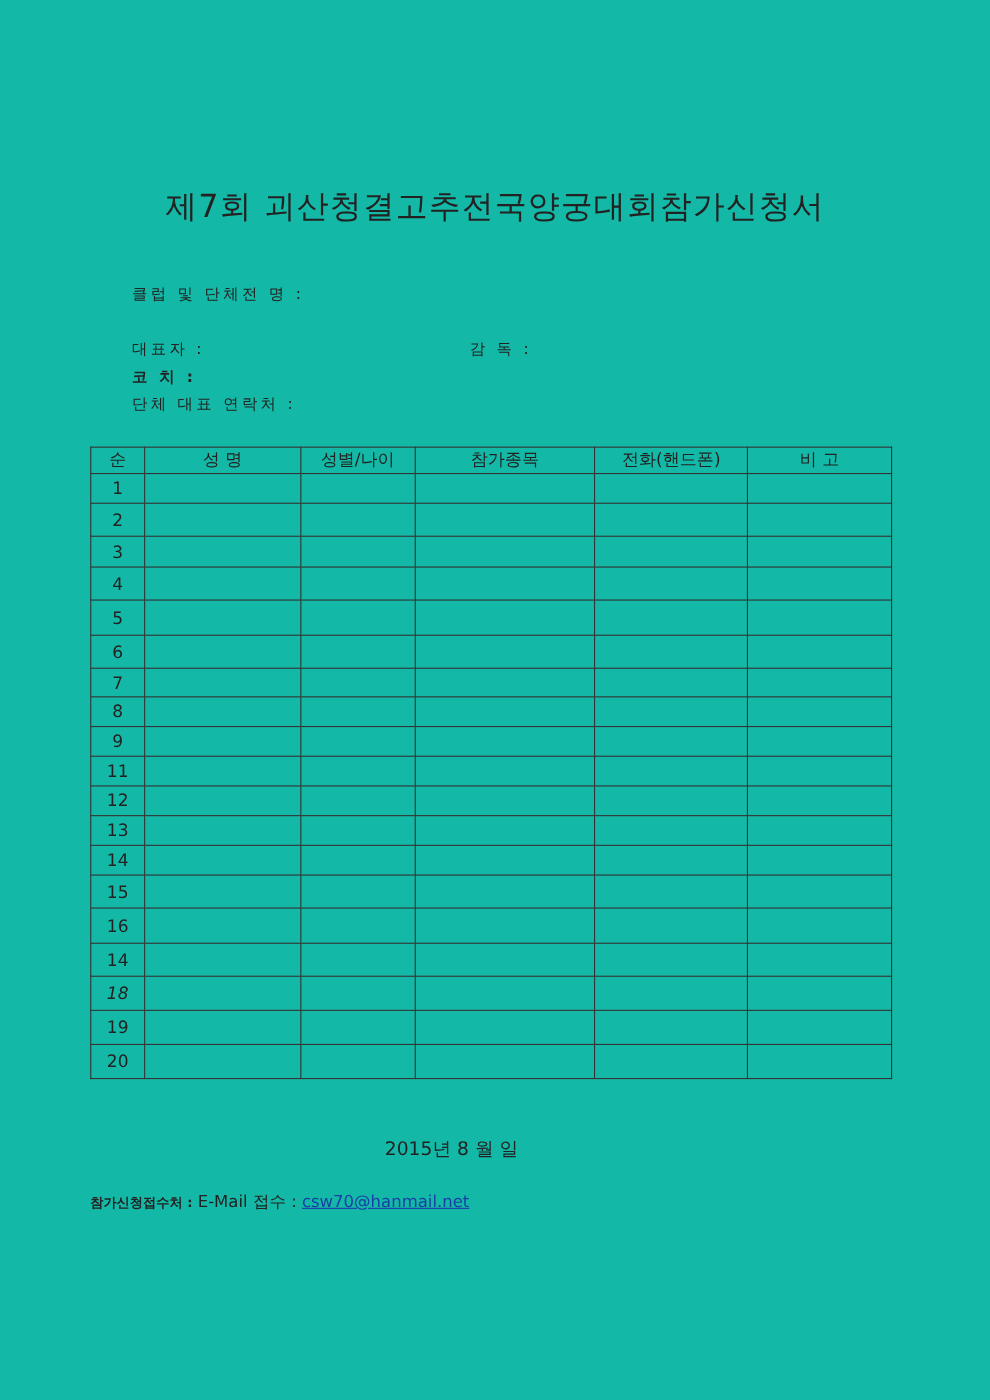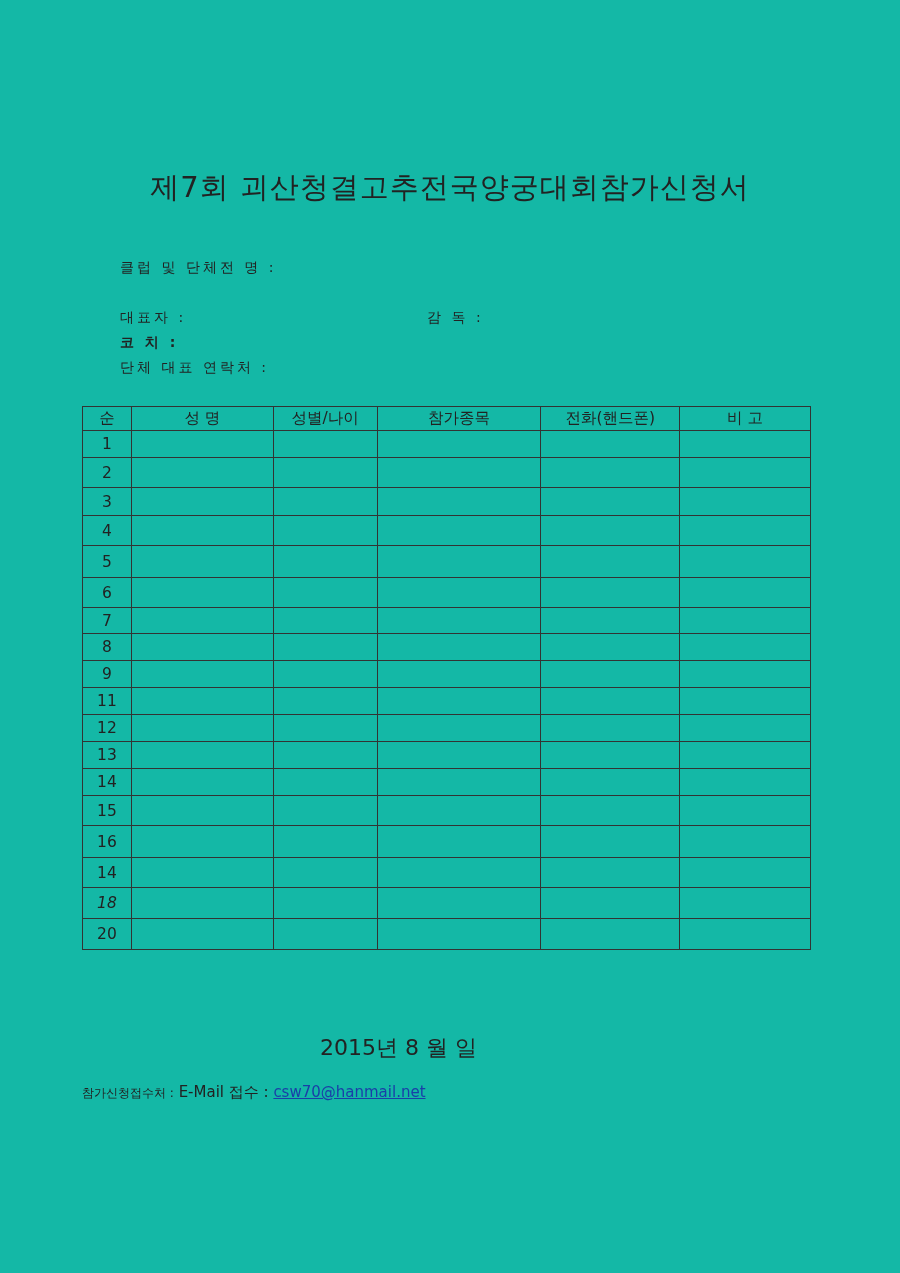--- a/index.html
+++ b/index.html
@@ -2,23 +2,23 @@
 <html><head>
 <meta charset="utf-8">
 <style>
   body { margin:0; background:#fff; }
   .page { position:relative; width:900px; height:1273px; background:#14b8a6; color:#222; font-family:"DejaVu Sans", sans-serif; overflow:hidden; }
   .title { position:absolute; left:0; width:900px; top:168px; text-align:center; font-size:29px; letter-spacing:1px; }
   .field { position:absolute; font-size:14px; letter-spacing:3px; }
   table { position:absolute; left:82px; top:406px; width:729px; border-collapse:collapse; font-size:15.5px; }
   td, th { border:1px solid #333; padding:0; text-align:center; font-weight:normal; }
   th { height:23px; }
-  .date { position:absolute; left:4px; width:789px; top:1033px; text-align:center; font-size:22px; }
+  .date { position:absolute; left:16px; width:789px; top:1033px; text-align:center; font-size:17px; }
   .foot { position:absolute; font-size:15px; }
-  .small { font-size:12px; }
+  .small { font-size:12px;font-weight:bold; }
   a { color:#1a3ea8; text-decoration:underline; }
 </style>
 </head>
 <body>
 
 <div class="page">
   <div class="title">제7회  괴산청결고추전국양궁대회참가신청서</div>
 
   <div class="field" style="left:120px;top:259px;">클럽 및 단체전 명 :</div>
   <div class="field" style="left:120px;top:309px;">대표자 :</div>
@@ -176,20 +176,28 @@
         </tr>
         <tr style="height: 31px; font-style: italic;">
           <td>18</td>
           <td></td>
           <td></td>
           <td></td>
           <td></td>
           <td></td>
         </tr>
         <tr style="height: 31px;">
+          <td>19</td>
+          <td></td>
+          <td></td>
+          <td></td>
+          <td></td>
+          <td></td>
+        </tr>
+        <tr style="height: 31px;">
           <td>20</td>
           <td></td>
           <td></td>
           <td></td>
           <td></td>
           <td></td>
         </tr>
       </tbody>
   </table>
 

